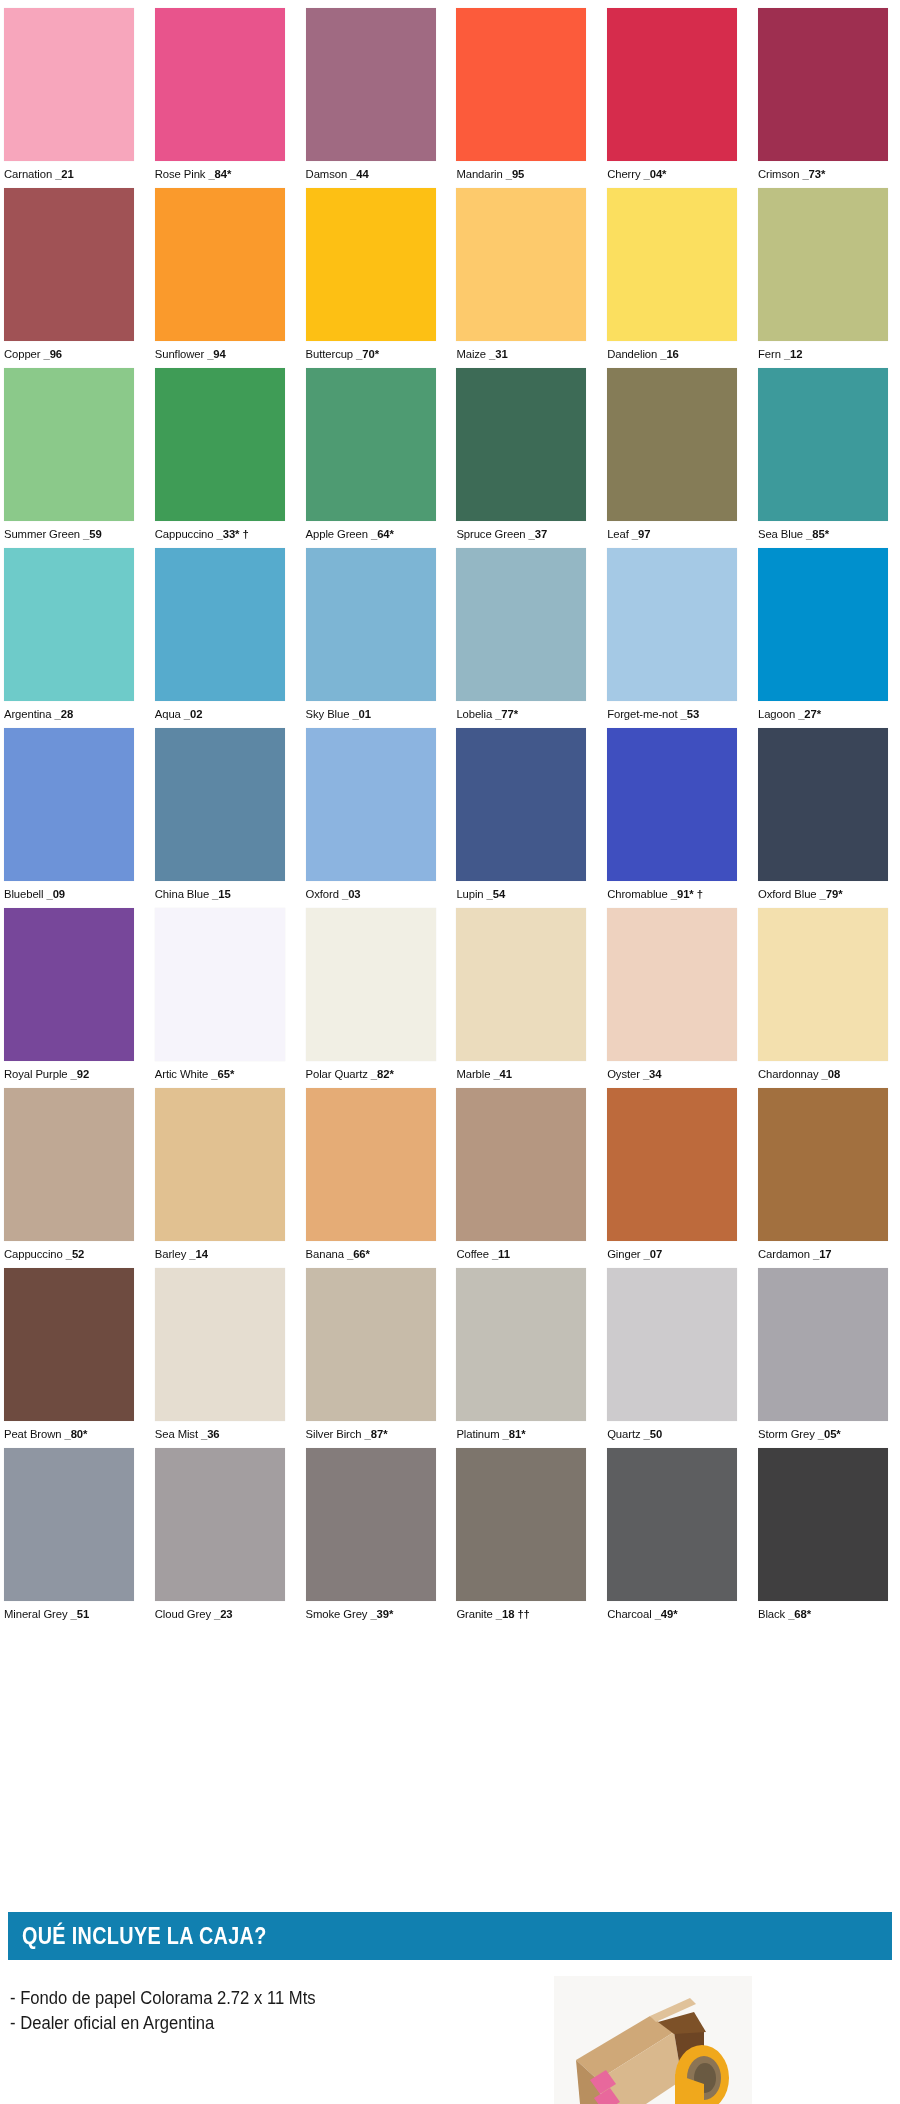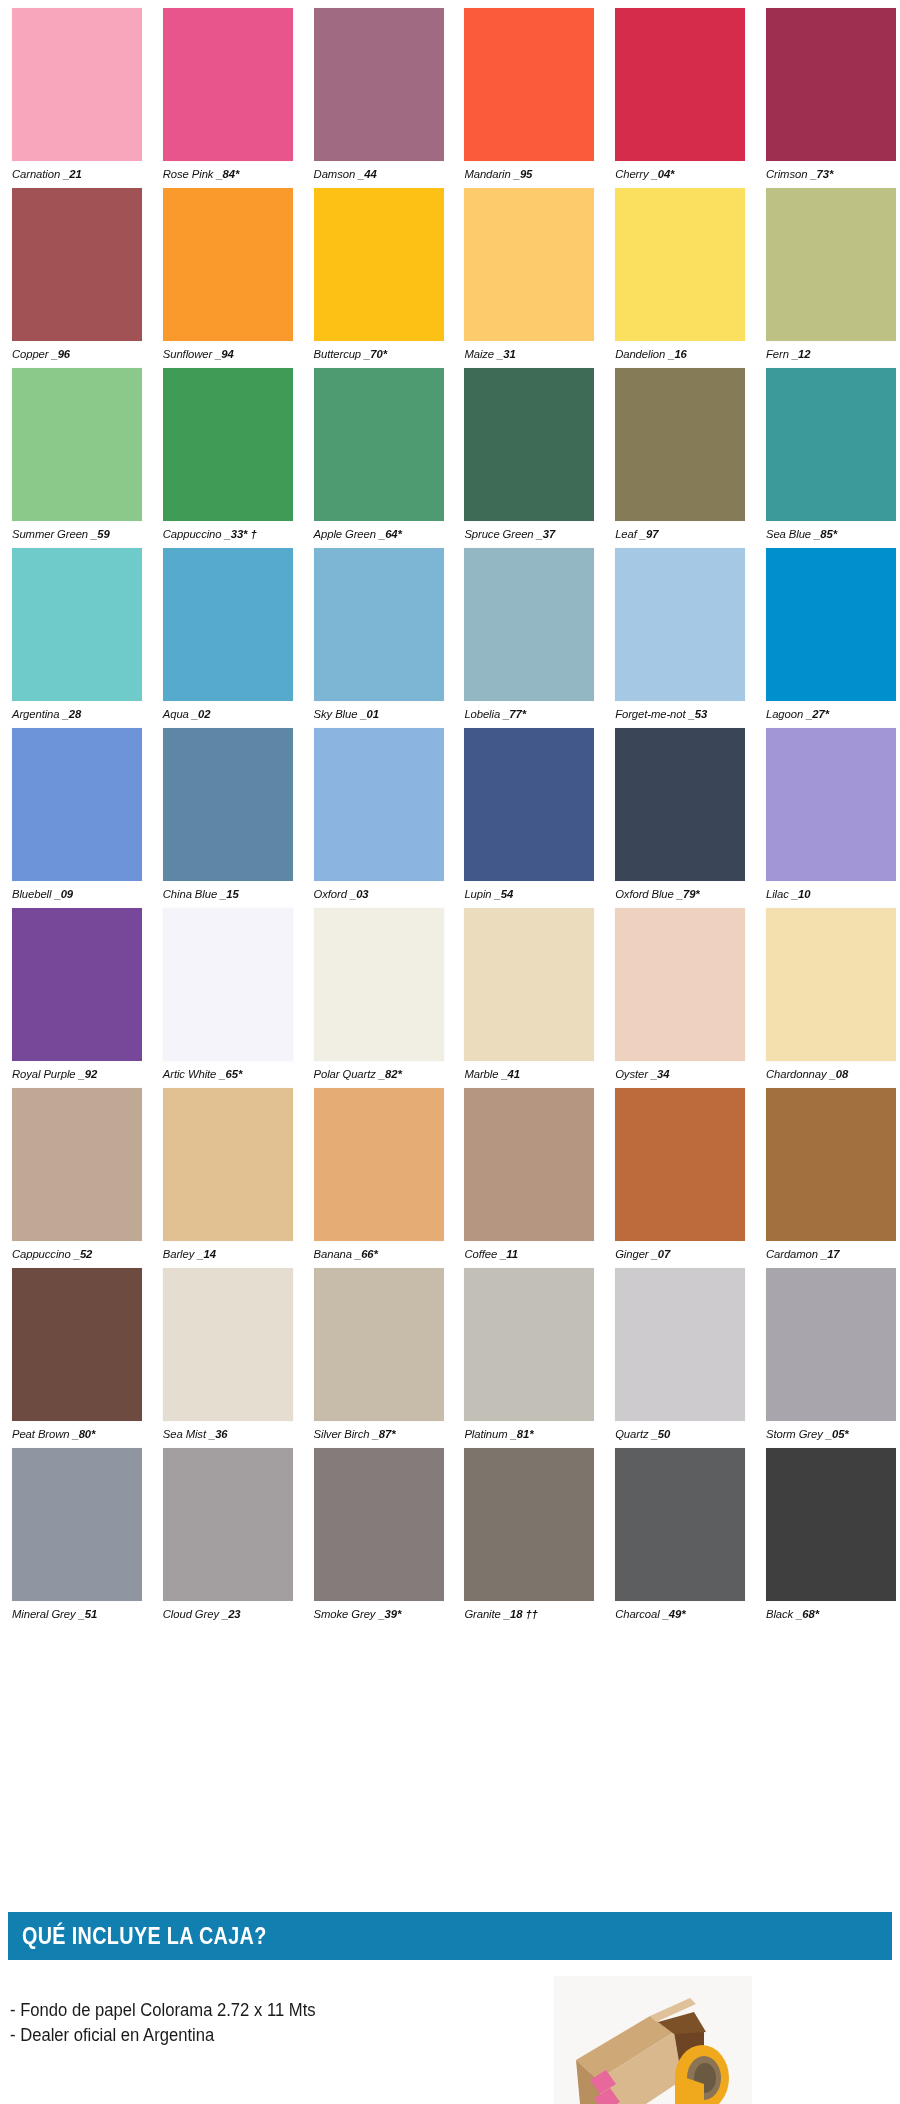--- a/index.html
+++ b/index.html
@@ -17,28 +17,27 @@
   #page {
     width: 900px;
     height: 2104px;
     position: relative;
     background: #ffffff;
   }
 
   
   #swatch-grid {
     position: absolute;
-    left: 12px;
+    left: 4px;
     top: 8px;
     width: 884px;
     display: grid;
     grid-template-columns: repeat(6, 130px);
     column-gap: 20.8px;
     row-gap: 0px;
-    font-style: italic;
   }
   .swatch-cell {
     width: 130px;
     height: 180px;
     position: relative;
   }
   .swatch-chip {
     width: 130px;
     height: 153px;
     display: block;
@@ -86,21 +85,20 @@
   #box-body {
     position: relative;
     padding-top: 28px;
     height: 140px;
   }
   #box-bullets {
     position: absolute;
     left: 2px;
     top: 26px;
     width: 520px;
-    margin-top: 12px;
   }
   .box-bullet {
     font-size: 17.5px;
     line-height: 25px;
     color: #1a1a1a;
     white-space: nowrap;
     transform: scaleX(0.95);
     transform-origin: left center;
   }
   #box-photo {
@@ -226,26 +224,26 @@
       </div>
       <div class="swatch-cell">
         <div class="swatch-chip" style="background: rgb(140, 180, 224);"></div>
         <div class="swatch-label"><span>Oxford</span> <span class="code">_03</span><span class="mark"></span></div>
       </div>
       <div class="swatch-cell">
         <div class="swatch-chip" style="background: rgb(66, 88, 139);"></div>
         <div class="swatch-label"><span>Lupin</span> <span class="code">_54</span><span class="mark"></span></div>
       </div>
       <div class="swatch-cell">
+        <div class="swatch-chip" style="background: rgb(63, 79, 191);"></div>
+        <div class="swatch-label"><span>Chromablue</span> <span class="code">_91</span><span class="mark">* †</span></div>
+      </div>
+      <div class="swatch-cell">
         <div class="swatch-chip" style="background: rgb(58, 69, 88);"></div>
         <div class="swatch-label"><span>Oxford Blue</span> <span class="code">_79</span><span class="mark">*</span></div>
-      </div>
-      <div class="swatch-cell">
-        <div class="swatch-chip" style="background: rgb(163, 150, 214);"></div>
-        <div class="swatch-label"><span>Lilac</span> <span class="code">_10</span><span class="mark"></span></div>
       </div>
       <div class="swatch-cell">
         <div class="swatch-chip" style="background: rgb(119, 71, 154);"></div>
         <div class="swatch-label"><span>Royal Purple</span> <span class="code">_92</span><span class="mark"></span></div>
       </div>
       <div class="swatch-cell">
         <div class="swatch-chip" style="background: rgb(246, 244, 251);"></div>
         <div class="swatch-label"><span>Artic White</span> <span class="code">_65</span><span class="mark">*</span></div>
       </div>
       <div class="swatch-cell">

